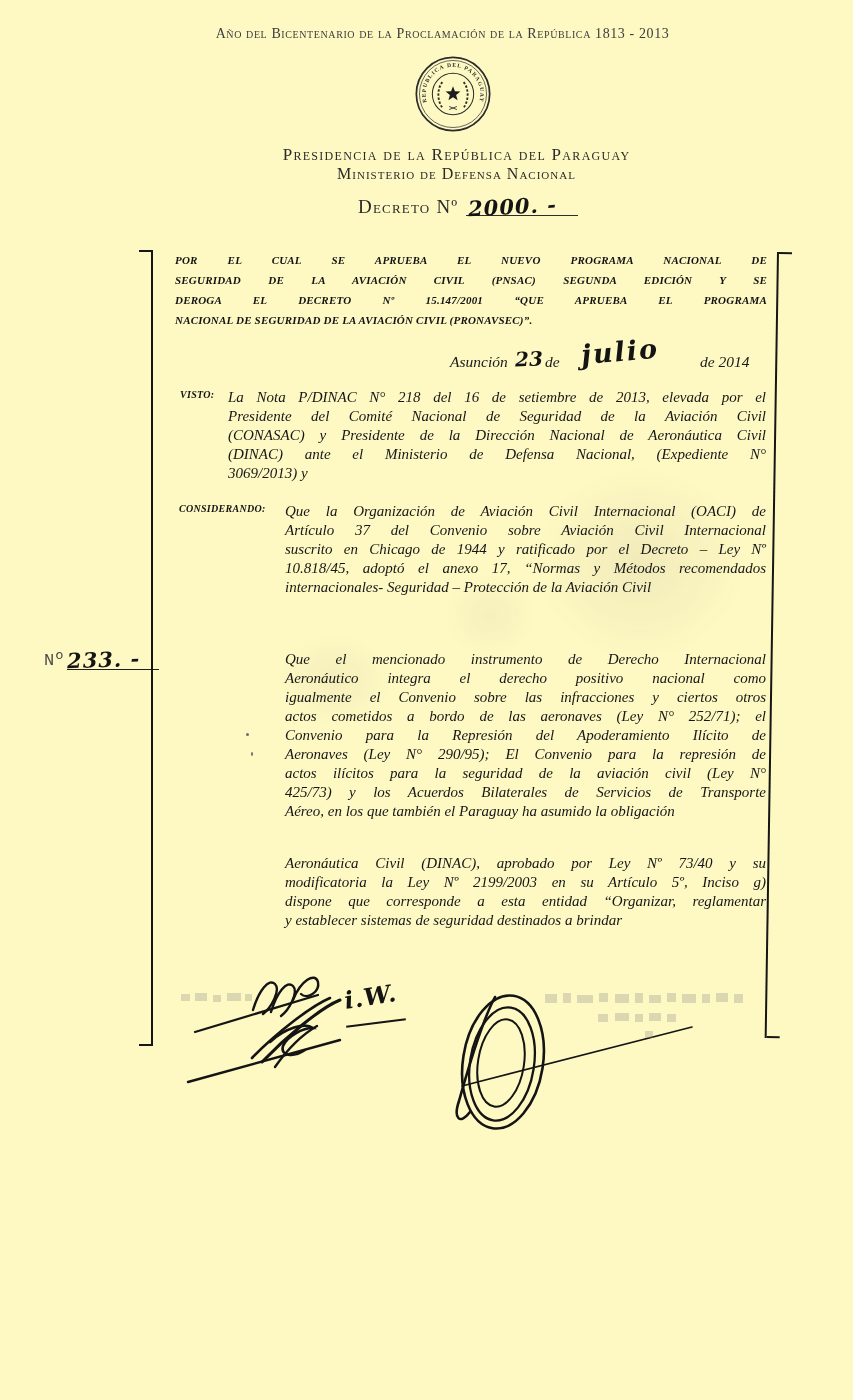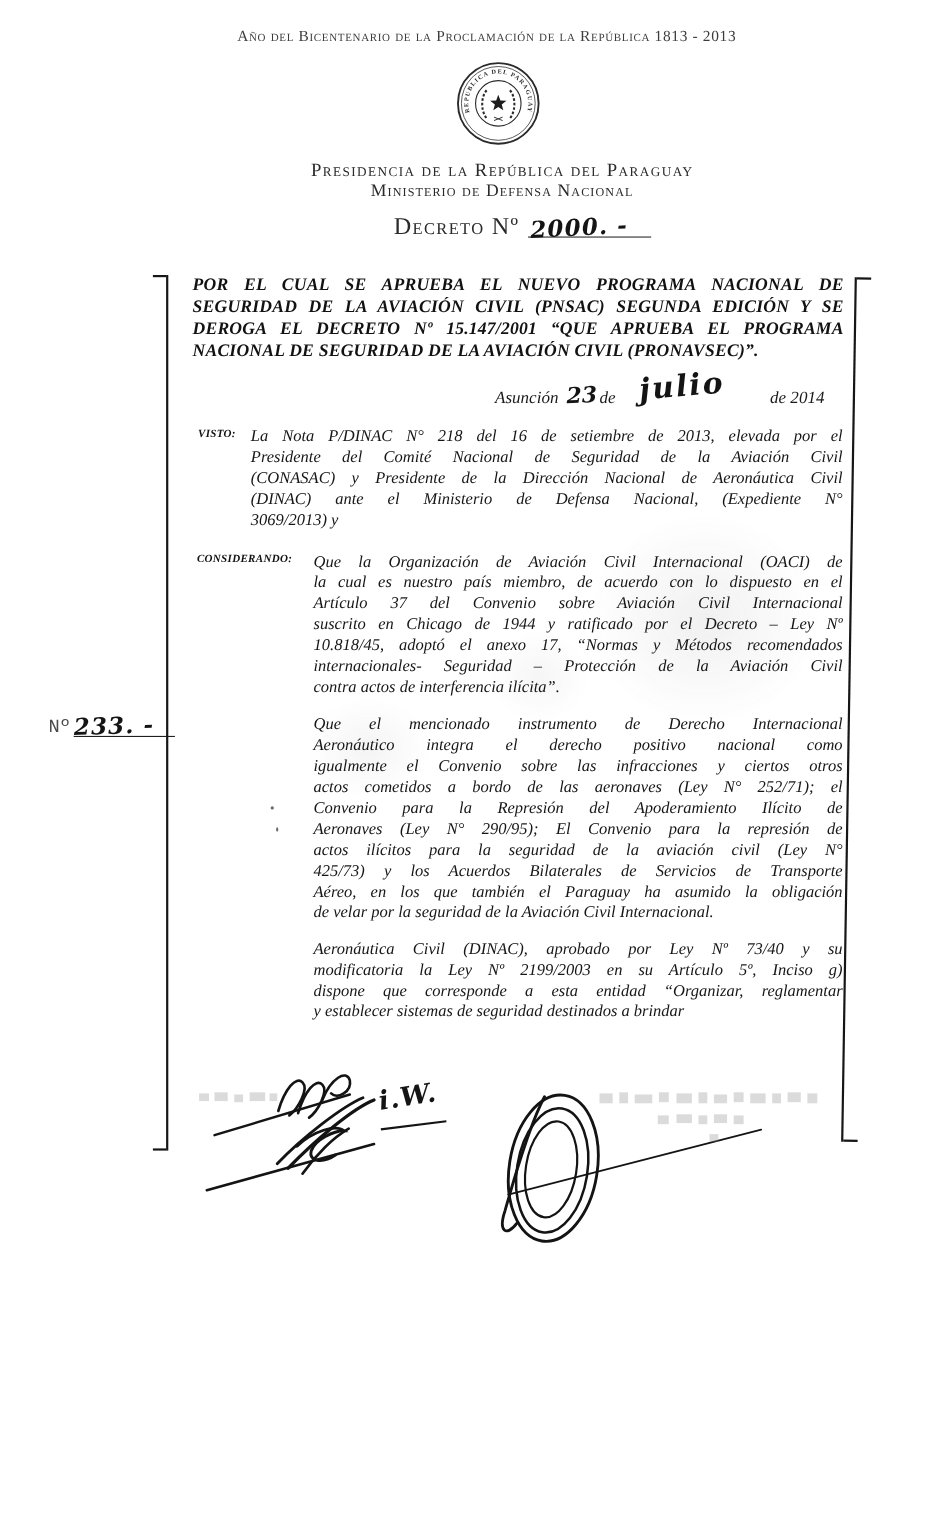--- a/index.html
+++ b/index.html
@@ -1,32 +1,32 @@
 <!DOCTYPE html>
 <html><head>
 <meta charset="utf-8">
 <style>
   html,body { margin:0; padding:0; background:#cfcfcf; }
   .page {
     position:relative; width:853px; height:1400px; margin:0 auto;
-    background:#ffffff; overflow:hidden;
+    background:#fef9c3; overflow:hidden;
     font-family:"Liberation Serif", serif; color:#1a1a1a;
   }
   .abs { position:absolute; }
   .sc { font-variant:small-caps; font-family:"Liberation Serif", serif; }
 
   
   .motto { top:26px; left:0; width:100%; text-align:center; transform:translateX(16px);
            font-size:14px; letter-spacing:0.6px; color:#3c3c3c; }
   .seal { left:414px; top:55px; width:78px; height:78px; }
   .inst { left:0; width:100%; text-align:center; transform:translateX(30px); color:#2a2a2a; }
   .inst1 { top:145px; font-size:17px; letter-spacing:1.3px; }
   .inst2 { top:165px; font-size:16px; letter-spacing:1px; }
   .decree-line { left:358px; top:193px; white-space:nowrap; }
-  .decree-label { font-size:22px; letter-spacing:1.2px; color:#2a2a2a; }
+  .decree-label { font-size:19px; letter-spacing:1.2px; color:#2a2a2a; }
   .num-underline { display:inline-block; width:112px; border-bottom:1.6px solid #2c2c2c;
                    margin-left:8px; height:22px; }
   .hw { font-family:"DejaVu Serif", serif; font-style:italic; font-weight:bold; color:#141414; }
   .hw-decree { display:inline-block; font-size:21px; transform:rotate(-3deg); position:relative; top:1px; left:2px; letter-spacing:1px; }
 
   
   .margin-note { left:44px; top:645px; white-space:nowrap; }
   .mn-label { font-family:Liberation Mono, monospace; font-size:17px; color:#4a4a4a; }
   .mn-underline { display:inline-block; width:92px; border-bottom:1.8px solid #1f1f1f; height:24px; margin-left:3px; }
   .hw-margin { display:inline-block; font-size:21px; transform:rotate(-2deg); position:relative; top:2px; letter-spacing:1px; }
@@ -37,21 +37,21 @@
   .bracket-left { left:139px; top:250px; width:12px; height:796px; border-right:2.6px solid #161616; }
   .bracket-left::before { top:0; border-top:2.6px solid #161616; }
   .bracket-left::after  { bottom:0; border-bottom:2.6px solid #161616; }
   .bracket-right { left:777px; top:252px; width:13px; height:786px; border-left:2.6px solid #161616;
                    transform-origin:top left; transform:rotate(0.9deg); }
   .bracket-right::before { top:0; border-top:2.6px solid #161616; }
   .bracket-right::after  { bottom:0; border-bottom:2.6px solid #161616; }
 
   
   .title-block { left:175px; top:250px; width:592px; font-weight:bold; font-style:italic;
-                 font-size:16px; letter-spacing:0.2px; color:#121212; }
+                 font-size:11px; letter-spacing:0.2px; color:#121212; }
   .title-block .tline { line-height:20px; }
   .tline { text-align:justify; text-align-last:justify; }
   .title-block .tline:last-child, .ptext .tline:last-child { text-align-last:left; }
 
   .dateline { left:450px; top:344px; width:316px; height:52px; font-style:italic; font-size:15.5px; }
   .dateline > span { position:absolute; white-space:nowrap; }
   .dl-city { left:0; top:9px; }
   .dl-day  { left:65px; top:3px; font-size:20px; transform:rotate(-2deg); }
   .dl-de1  { left:95px; top:9px; }
   .dl-month{ left:131px; top:-8px; font-size:27px; letter-spacing:2px; transform:rotate(-5deg); }
@@ -145,38 +145,35 @@
       <div class="tline">La Nota P/DINAC N° 218 del 16 de setiembre de 2013, elevada por el</div>
       <div class="tline">Presidente del Comité Nacional de Seguridad de la Aviación Civil</div>
       <div class="tline">(CONASAC) y  Presidente de la Dirección Nacional de Aeronáutica Civil</div>
       <div class="tline">(DINAC)  ante el Ministerio de Defensa Nacional, (Expediente N°</div>
       <div class="tline">3069/2013) y</div>
     </div>
 
   <div class="label cons-label">CONSIDERANDO:</div>
   <div class="ptext cons-p1">
       <div class="tline">Que la Organización de Aviación Civil Internacional (OACI) de</div>
-      <div class="tline">la cual es nuestro país miembro, de acuerdo con lo dispuesto en el</div>
       <div class="tline">Artículo 37 del Convenio sobre Aviación Civil Internacional</div>
       <div class="tline">suscrito en Chicago de 1944 y ratificado por el Decreto – Ley Nº</div>
       <div class="tline">10.818/45, adoptó el anexo 17, “Normas y Métodos recomendados</div>
       <div class="tline">internacionales- Seguridad – Protección de la Aviación Civil</div>
-      <div class="tline">contra actos de interferencia ilícita”.</div>
     </div>
   <div class="ptext cons-p2">
       <div class="tline">Que el mencionado instrumento de Derecho Internacional</div>
       <div class="tline">Aeronáutico integra el derecho positivo nacional como</div>
       <div class="tline">igualmente el Convenio sobre las infracciones y ciertos otros</div>
       <div class="tline">actos cometidos a bordo de las aeronaves (Ley N° 252/71); el</div>
       <div class="tline">Convenio para la Represión del Apoderamiento Ilícito de</div>
       <div class="tline">Aeronaves (Ley N° 290/95); El Convenio para la represión de</div>
       <div class="tline">actos ilícitos para la seguridad de la aviación civil (Ley N°</div>
       <div class="tline">425/73) y los Acuerdos Bilaterales de Servicios de Transporte</div>
       <div class="tline">Aéreo, en los que también el Paraguay ha asumido la obligación</div>
-      <div class="tline">de velar por la seguridad de la Aviación Civil Internacional.</div>
     </div>
   <div class="ptext cons-p3">
       <div class="tline">Aeronáutica Civil (DINAC), aprobado por Ley Nº 73/40 y su</div>
       <div class="tline">modificatoria la Ley Nº 2199/2003 en su Artículo 5º, Inciso g)</div>
       <div class="tline">dispone que corresponde a esta entidad “Organizar, reglamentar</div>
       <div class="tline">y establecer sistemas de seguridad destinados a brindar</div>
     </div>
 
   <svg class="abs sig-left-svg" viewBox="0 0 270 135">
     <g fill="none" stroke="#141414" stroke-linecap="round">

